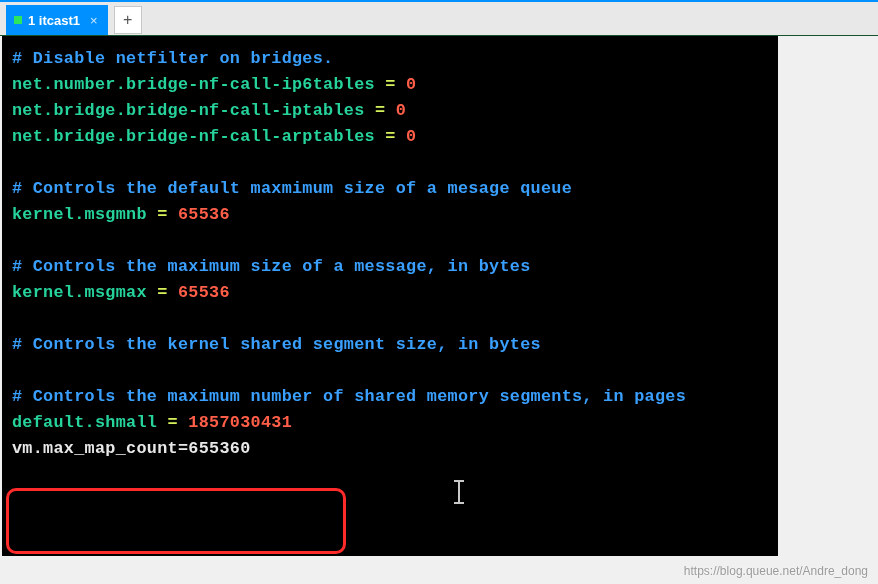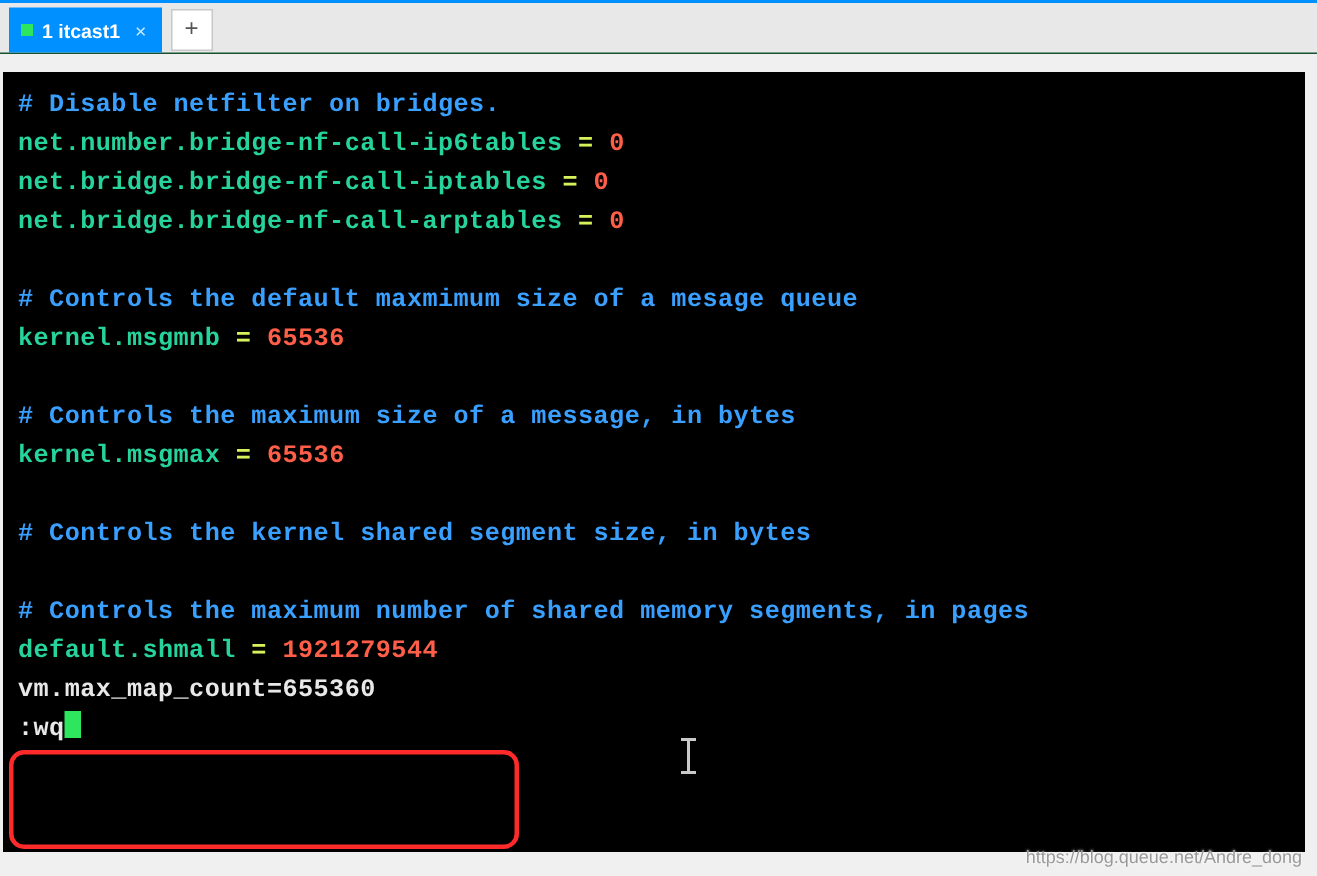--- a/index.html
+++ b/index.html
@@ -52,22 +52,22 @@
     align-items: center;
     justify-content: center;
     font-size: 16px;
     color: #555;
     font-family: Arial, sans-serif;
     cursor: pointer;
   }
   .terminal {
     background: #000;
     color: #fff;
-    width: 868px;
-    margin: 12px 0 0 2px;
+    width: 776px;
+    margin: 0 0 0 2px;
     height: 520px;
     padding: 10px 6px 6px 10px;
     font-size: 16.8px;
     font-weight: bold;
     line-height: 26px;
     letter-spacing: 0.3px;
     position: relative;
     filter: blur(0.25px);
   }
   .c-comment { color: #3aa0ff; }
@@ -140,23 +140,22 @@
       <div>&nbsp;</div>
       <div class="c-comment"># Controls the default maxmimum size of a mesage queue</div>
       <div><span class="c-key">kernel.msgmnb</span><span class="c-eq"> = </span><span class="c-num">65536</span></div>
       <div>&nbsp;</div>
       <div class="c-comment"># Controls the maximum size of a message, in bytes</div>
       <div><span class="c-key">kernel.msgmax</span><span class="c-eq"> = </span><span class="c-num">65536</span></div>
       <div>&nbsp;</div>
       <div class="c-comment"># Controls the kernel shared segment size, in bytes</div>
       <div>&nbsp;</div>
       <div class="c-comment"># Controls the maximum number of shared memory segments, in pages</div>
-      <div><span class="c-key">default.shmall</span><span class="c-eq"> = </span><span class="c-num">1921279544</span></div>
+      <div><span class="c-key">default.shmall</span><span class="c-eq"> = </span><span class="c-num">1857030431</span></div>
       <div class="c-plain">vm.max_map_count=655360</div>
-      <div><span class="c-cmd">:wq</span><span class="cursor"></span></div>
     </div>
   <div class="ibeam">
       <span class="stem"></span>
     </div>
   <div class="redbox"></div>
 </div>
 
 <div class="watermark">https://blog.queue.net/Andre_dong</div>
 
 </body></html>

